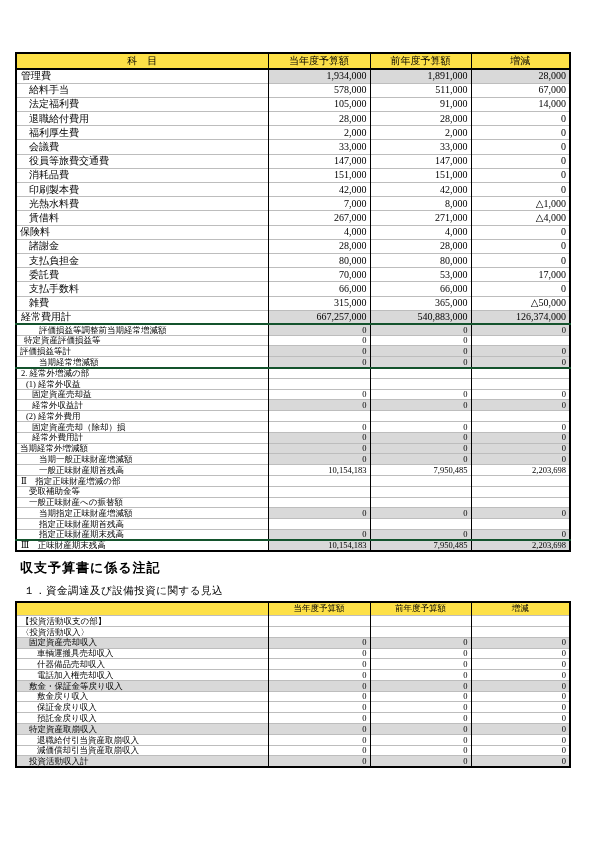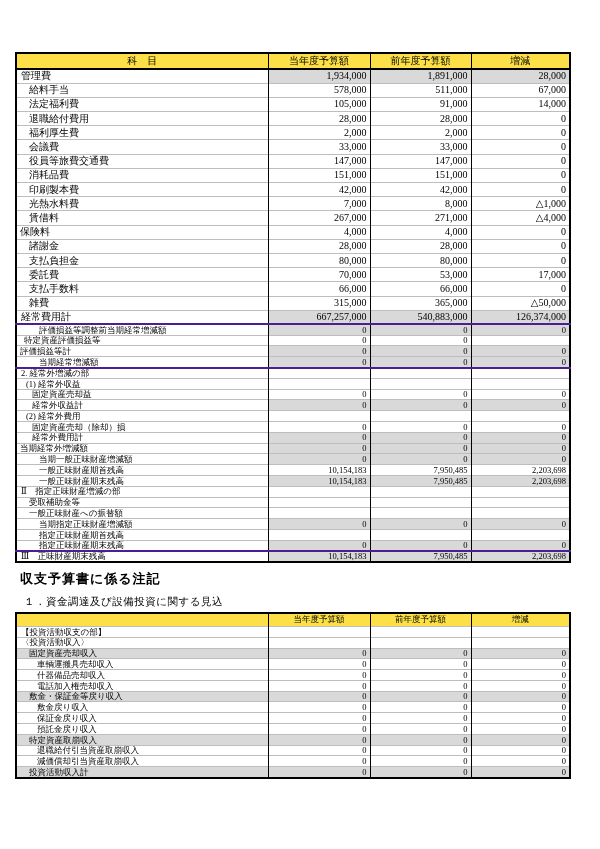--- a/index.html
+++ b/index.html
@@ -29,21 +29,21 @@
   #table2 thead tr { height:11px; font-size:8.5px; border-bottom:1px solid #000; }
   td {
     border-right:1px solid #000;
     border-top:1px solid #bdbdbd;
     padding:0 3px; white-space:nowrap; overflow:hidden;
     vertical-align:middle; line-height:1;
   }
   th:last-child, td:last-child { border-right:none; }
   tr.tall { height:14.2px; font-size:10px; }
   tr.short { height:10.8px; font-size:8.5px; }
-  tr.bb-thick { border-bottom:2px solid #4c1d95;border-radius:6px; }
+  tr.bb-thick { border-bottom:2px solid #14532d;border-radius:6px; }
   tr.bb-med { border-bottom:1px solid #000; }
   td.num { text-align:right; }
   .shaded { background:var(--shaded,#d9d9d9); }
   #notes-heading {
     margin:7px 0 0 20px; font-size:13px; font-weight:600; letter-spacing:1px;
   }
   #notes-subheading {
     margin:7px 0 2px 24px; font-size:10.5px; letter-spacing:0.5px;
   }
 </style>
@@ -250,26 +250,20 @@
         <td style="padding-left: 22px;">当期一般正味財産増減額</td>
         <td class="num shaded">0</td>
         <td class="num shaded">0</td>
         <td class="num shaded">0</td>
       </tr>
       <tr class="short">
         <td style="padding-left: 22px;">一般正味財産期首残高</td>
         <td class="num">10,154,183</td>
         <td class="num">7,950,485</td>
         <td class="num">2,203,698</td>
-      </tr>
-      <tr class="short bb-med">
-        <td style="padding-left: 22px;">一般正味財産期末残高</td>
-        <td class="num shaded">10,154,183</td>
-        <td class="num shaded">7,950,485</td>
-        <td class="num shaded">2,203,698</td>
       </tr>
       <tr class="short">
         <td style="padding-left: 4px; margin-left: 16px;">Ⅱ　指定正味財産増減の部</td>
         <td class="num"></td>
         <td class="num"></td>
         <td class="num"></td>
       </tr>
       <tr class="short">
         <td style="padding-left: 12px;">受取補助金等</td>
         <td class="num"></td>

